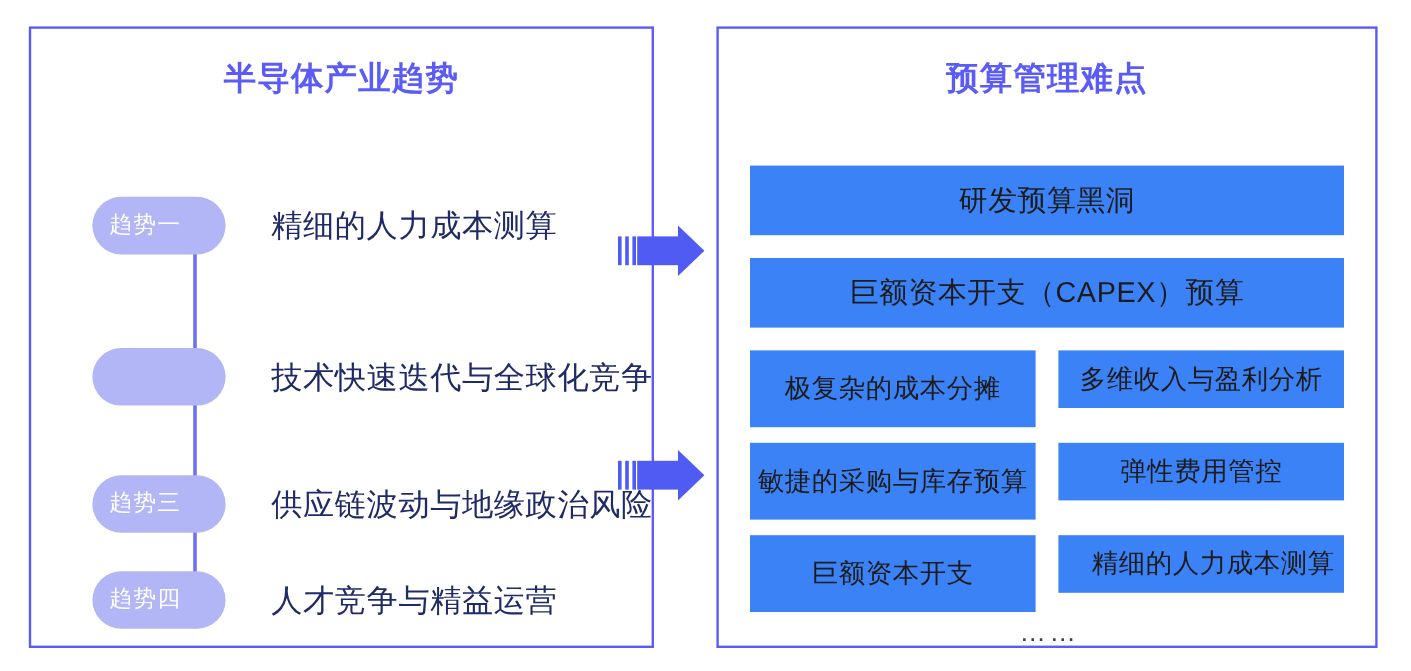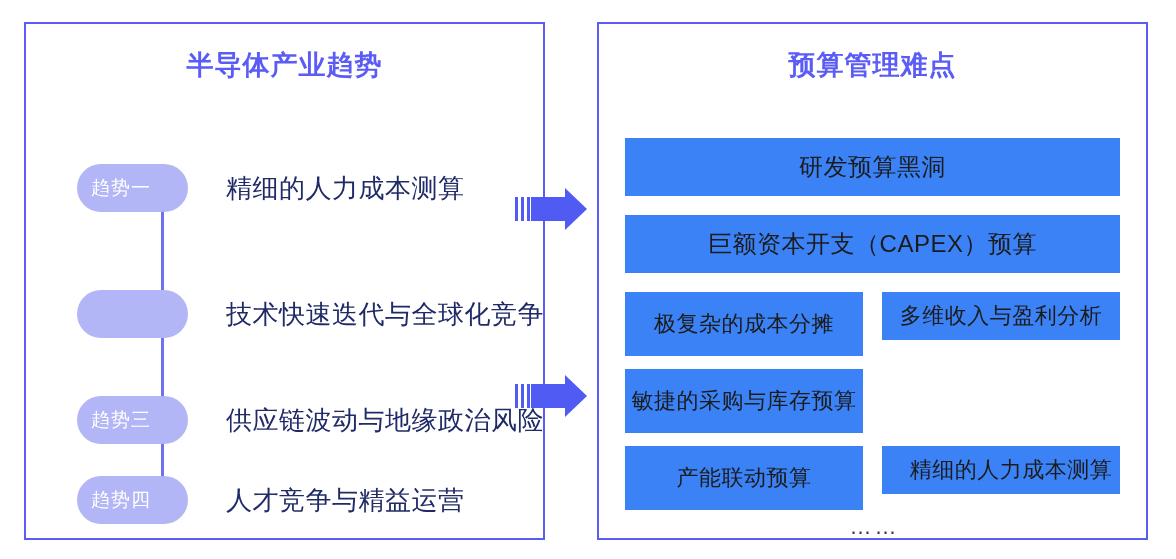--- a/index.html
+++ b/index.html
@@ -136,21 +136,22 @@
     <div class="panel-title">预算管理难点</div>
 
     <div class="pain-wrap">
       <div class="pain-box wide" style="top:114px;">研发预算黑洞</div>
       <div class="pain-box wide" style="top:191px;">巨额资本开支（CAPEX）预算</div>
 
       <div class="pain-box half-l small" style="top:268px;">极复杂的成本分摊</div>
       <div class="pain-box half-r small" style="top:268px;">多维收入与盈利分析</div>
 
       <div class="pain-box half-l small" style="top:345px;">敏捷的采购与库存预算</div>
+      <div class="pain-box half-r small" style="top:345px;">弹性费用管控</div>
 
-      <div class="pain-box half-l small" style="top:422px;">产能联动预算</div>
+      <div class="pain-box half-l small" style="top:422px;">巨额资本开支</div>
       <div class="pain-box half-r small" style="top:422px;padding-left:20px;">精细的人力成本测算</div>
 
       <div class="ellipsis">……</div>
     </div>
   </div>
 
 </div>
 
 </body></html>

